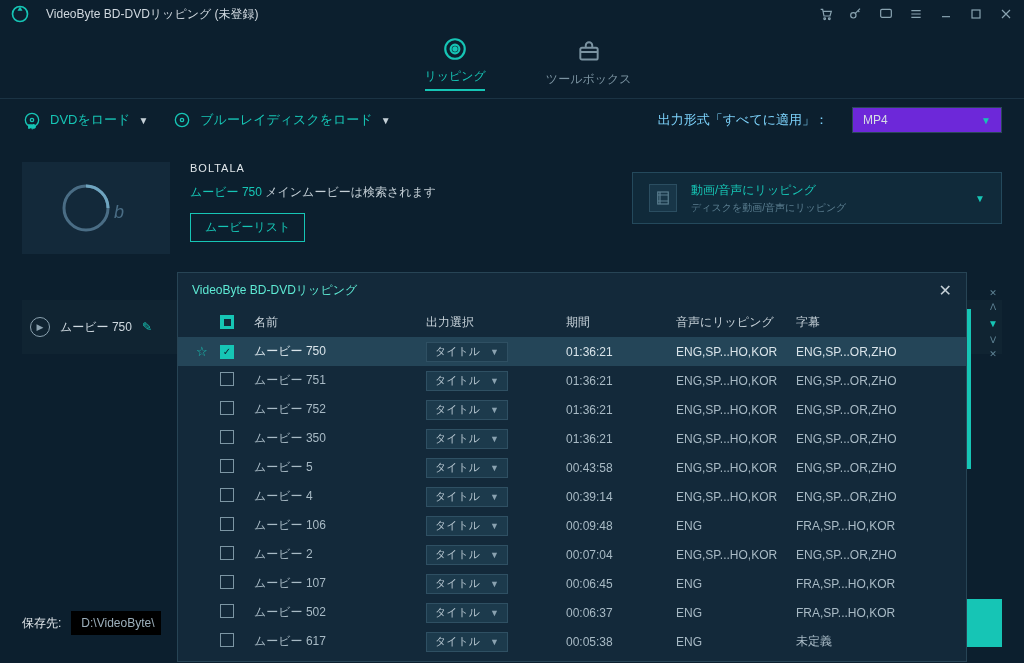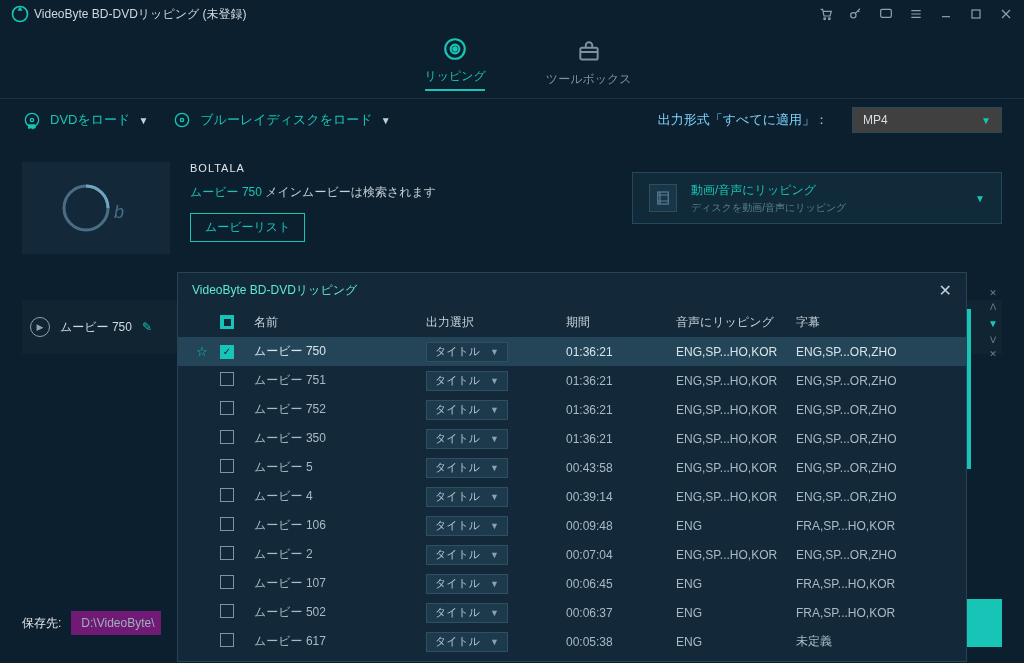--- a/index.html
+++ b/index.html
@@ -1,20 +1,20 @@
 <!DOCTYPE html>
 <html><head>
 <meta charset="utf-8">
 <style>
 * { margin: 0; padding: 0; box-sizing: border-box; font-family: "Yu Gothic", "Meiryo", sans-serif; }
 body { width: 1024px; height: 663px; background: #0c1f2e; color: #e0e6ea; overflow: hidden; position: relative; }
 
 
 .titlebar { height: 28px; display: flex; align-items: center; padding: 0 10px; }
-.logo-wrap { display: flex; align-items: center; gap: 4px; }
+.logo-wrap { display: flex; align-items: center; gap: 16px; }
 .logo-icon { width: 20px; height: 20px; }
 .titlebar-title { font-size: 12px; color: #d0d8df; }
 .titlebar-spacer { flex: 1; }
 .titlebar-icons { display: flex; gap: 14px; align-items: center; }
 .titlebar-icons .tbi { width: 16px; height: 16px; color: #89a3b1; cursor: pointer; }
 .titlebar-icons .tbi svg { width: 100%; height: 100%; }
 
 
 .maintabs { height: 70px; display: flex; justify-content: center; gap: 60px; align-items: center; margin-left: 32px; }
 .maintab { display: flex; flex-direction: column; align-items: center; gap: 6px; font-size: 12px; cursor: pointer; }
@@ -24,21 +24,21 @@
 .maintab.active::after { content: ""; display: block; width: 60px; height: 2px; background: #16c5b5; margin-top: -2px; }
 .maintabs-underline { position: absolute; left: 0; right: 0; top: 98px; height: 1px; background: #1b3344; }
 
 
 .actionbar { height: 44px; display: flex; align-items: center; padding: 0 22px; gap: 24px; }
 .actionbtn { display: flex; align-items: center; gap: 8px; color: #16c5b5; font-size: 13px; cursor: pointer; }
 .actionbtn .disc-icon { width: 20px; height: 20px; }
 .actionbtn .chevron { font-size: 10px; color: #c5d0d7; }
 .actionbar-spacer { flex: 1; }
 .outfmt-label { font-size: 13px; color: #7dd3fc; margin-left: 44px; }
-.outfmt-select { width: 150px; height: 26px; background: #404040; border: 1px solid #2b4858; color: #d6dee3; font-size: 12px; padding: 0 10px; display: flex; align-items: center; justify-content: space-between; cursor: pointer; }
+.outfmt-select { width: 150px; height: 26px; background: #6d28d9; border: 1px solid #2b4858; color: #d6dee3; font-size: 12px; padding: 0 10px; display: flex; align-items: center; justify-content: space-between; cursor: pointer; }
 .outfmt-select .chev { color: #16c5b5; font-size: 10px; }
 
 
 .discpanel { margin: 8px 22px 0; height: 110px; display: flex; gap: 20px; align-items: flex-start; padding: 12px 0 0 0; }
 .discicon-box { width: 148px; height: 92px; background: #13293a; display: flex; align-items: center; justify-content: center; color: #4a6d85; }
 .discinfo { flex: 1; }
 .discinfo-title { font-size: 11px; letter-spacing: 1px; margin-bottom: 10px; }
 .discinfo-sub { font-size: 12px; color: #16c5b5; margin-bottom: 12px; }
 .discinfo-sub .after { color: #c5d0d7; }
 .movielist-btn { border: 1px solid #16c5b5; color: #16c5b5; font-size: 12px; padding: 5px 14px; background: transparent; cursor: pointer; }
@@ -50,21 +50,21 @@
 .rippanel .chev { color: #16c5b5; font-size: 10px; }
 
 
 .movierow-bg { position: absolute; top: 300px; left: 22px; right: 22px; height: 54px; background: #102432; display: flex; align-items: center; padding: 0 8px; gap: 10px; }
 .movierow-bg .play { width: 20px; height: 20px; border: 1.5px solid #8ba2b0; border-radius: 50%; display: flex; align-items: center; justify-content: center; color: #8ba2b0; font-size: 9px; }
 .movierow-bg .mname { font-size: 12px; color: #cfd9e0; }
 .movierow-bg .pen { color: #16c5b5; font-size: 12px; }
 
 
 .saverow-bg { position: absolute; left: 22px; bottom: 28px; display: flex; align-items: center; gap: 10px; font-size: 12px; }
-.saverow-bg .path { background: #701a75; padding: 5px 10px; color: #9db0bc; width: 90px; white-space: nowrap; overflow: hidden; }
+.saverow-bg .path { background: #000000; padding: 5px 10px; color: #9db0bc; width: 90px; white-space: nowrap; overflow: hidden; }
 
 
 .righticons { position: absolute; right: 18px; top: 288px; width: 26px; display: flex; flex-direction: column; align-items: center; gap: 4px; color: #5f8496; font-size: 9px; }
 .righticons .chev { color: #16c5b5; font-size: 10px; margin: 2px 0; }
 
 
 .popup { position: absolute; left: 177px; top: 272px; width: 790px; height: 390px; background: #13293a; border: 1px solid #274455; display: flex; flex-direction: column; }
 .popup-hdr { height: 34px; display: flex; align-items: center; padding: 0 14px; }
 .popup-hdr-title { font-size: 12px; color: #5eead4; }
 .popup-hdr-spacer { flex: 1; }

